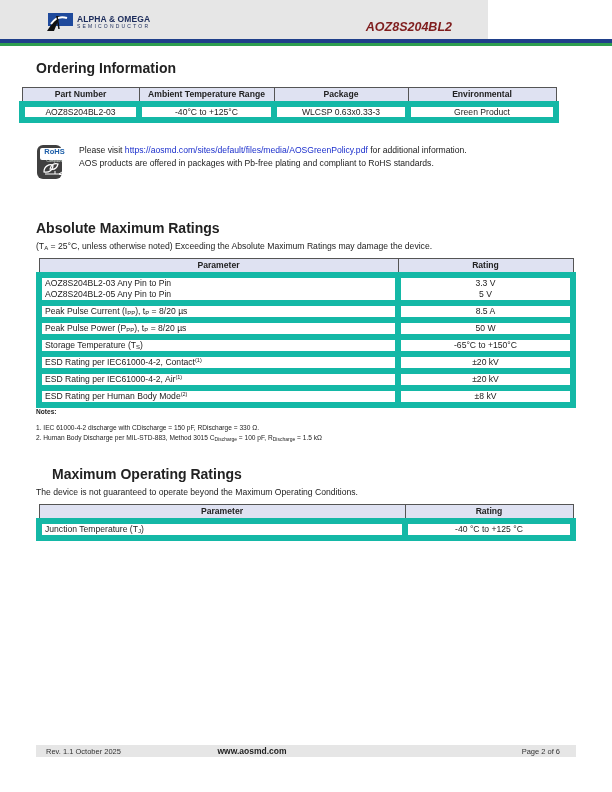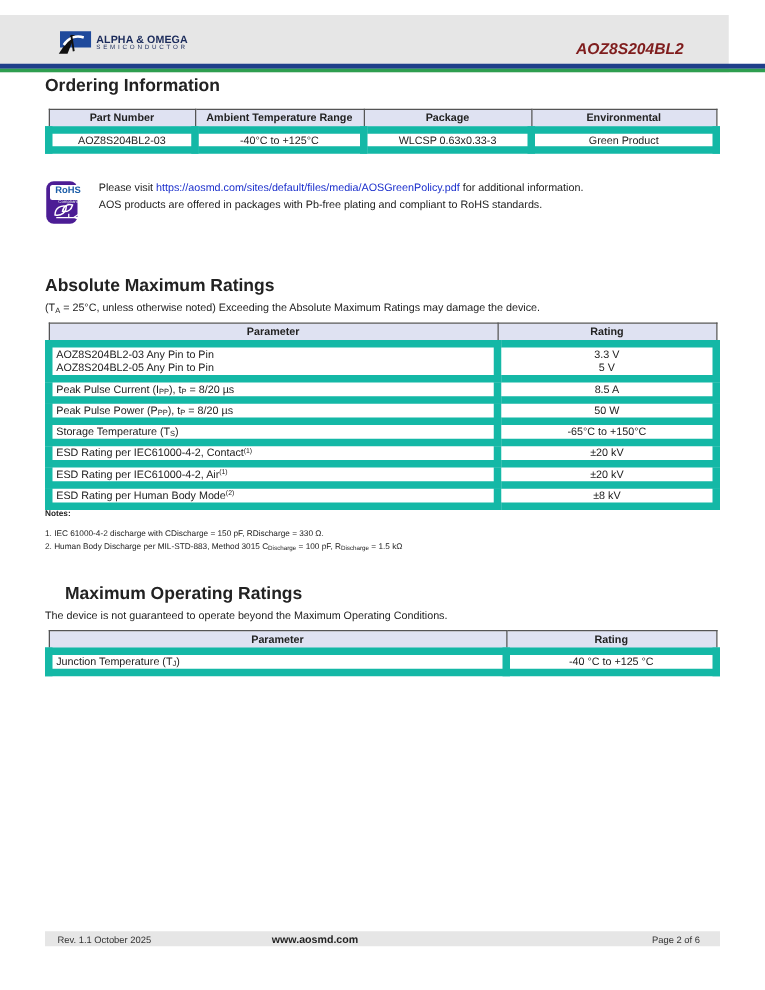--- a/index.html
+++ b/index.html
@@ -1,19 +1,19 @@
 <!DOCTYPE html>
 <html><head>
 <meta charset="utf-8">
 <style>
   * { box-sizing: border-box; margin: 0; padding: 0; }
   html, body { width: 612px; height: 792px; background: #ffffff; overflow: hidden; }
   body { font-family: "Liberation Sans", sans-serif; color: #1a1a1a; position: relative; }
 
-  .header { position: absolute; left: 0; top: 12px; width: 583px; height: 48px; background: #e6e6e6; }
+  .header { position: absolute; left: 0; top: 0; width: 488px; height: 48px; background: #e6e6e6; }
   .header .bar-blue { position: absolute; left: 0; top: 39px; width: 612px; height: 4px; background: #1f3f8a; }
   .header .bar-green { position: absolute; left: 0; top: 43px; width: 612px; height: 3px; background: #2e9e4f; }
   .header .white-gap { position: absolute; left: 0; top: 46px; width: 612px; height: 2px; background: #ffffff; }
   .logo { position: absolute; left: 45px; top: 12px; display: flex; align-items: center; }
   .logo-mark { width: 28px; height: 20px; }
   .logo-text { margin-left: 4px; line-height: 1; }
   .logo-name { font-size: 8.5px; font-weight: bold; color: #1a2a5a; letter-spacing: 0.1px; }
   .logo-sub { font-size: 5px; color: #1a2a5a; letter-spacing: 2.2px; margin-top: 1px; }
   .doc-title { position: absolute; right: 36px; top: 20px; font-size: 12.5px; font-weight: bold; font-style: italic; color: #7f1d1d; }
 
@@ -21,21 +21,21 @@
   .section-sub { position: absolute; left: 36px; font-size: 8.6px; color: #222; }
 
   table { position: absolute; border-collapse: collapse; font-size: 8.6px; }
   th { background: #dfe2f2; font-weight: bold; border: 1px solid #555; height: 16px; text-align: center; color: #222; }
   td { border: 6px solid #14b8a6; height: 15px; color: #222; }
   td.c { text-align: center; }
   td.l { text-align: left; padding-left: 3px; }
   sub.s { font-size: 6px; vertical-align: -1px; }
   sup.s { font-size: 5.5px; vertical-align: 3px; }
 
-  .rohs { position: absolute; left: 37px; top: 145px; width: 25px; height: 34px; border-radius: 6px; background: #4c1d95; }
+  .rohs { position: absolute; left: 37px; top: 145px; width: 25px; height: 34px; border-radius: 6px; background: #404040; }
   .rohs .inner { position: absolute; left: 3px; top: 3px; width: 29px; height: 12px; background: #fff; border-radius: 2px; text-align: center; }
   .rohs .t1 { font-size: 7.5px; font-weight: bold; color: #1c5ea8; line-height: 8px; }
   .rohs .t2 { position: absolute; left: 3px; top: 14px; width: 29px; text-align: center; font-size: 3.5px; color: #e8f5ec; }
   .rohs svg { position: absolute; left: 4px; top: 17px; }
   .rohs-text { position: absolute; left: 79px; top: 144px; font-size: 8.6px; line-height: 13px; color: #222; }
   .rohs-text a { color: #1a2ecc; text-decoration: none; }
 
   .notes { position: absolute; left: 36px; top: 407px; font-size: 6.6px; color: #222; }
   .notes .nh { font-weight: bold; margin-bottom: 6px; }
   .notes div { line-height: 10px; }
@@ -62,21 +62,21 @@
       <div class="logo-sub">SEMICONDUCTOR</div>
     </div>
   </div>
   <div class="doc-title">AOZ8S204BL2</div>
   <div class="bar-blue"></div>
   <div class="bar-green"></div>
   <div class="white-gap"></div>
 </div>
 
 <div class="section-title" style="top:60px;">Ordering Information</div>
-<table style="left:36px; top:87px; width:540px;">
+<table style="left:19px; top:87px; width:540px;">
   <tbody>
       <tr>
     <th style="width:117px;">Part Number</th>
     <th style="width:135px;">Ambient Temperature Range</th>
     <th style="width:134px;">Package</th>
     <th>Environmental</th>
   </tr>
   <tr>
     <td class="c">AOZ8S204BL2-03</td>
     <td class="c">-40°C to +125°C</td>

